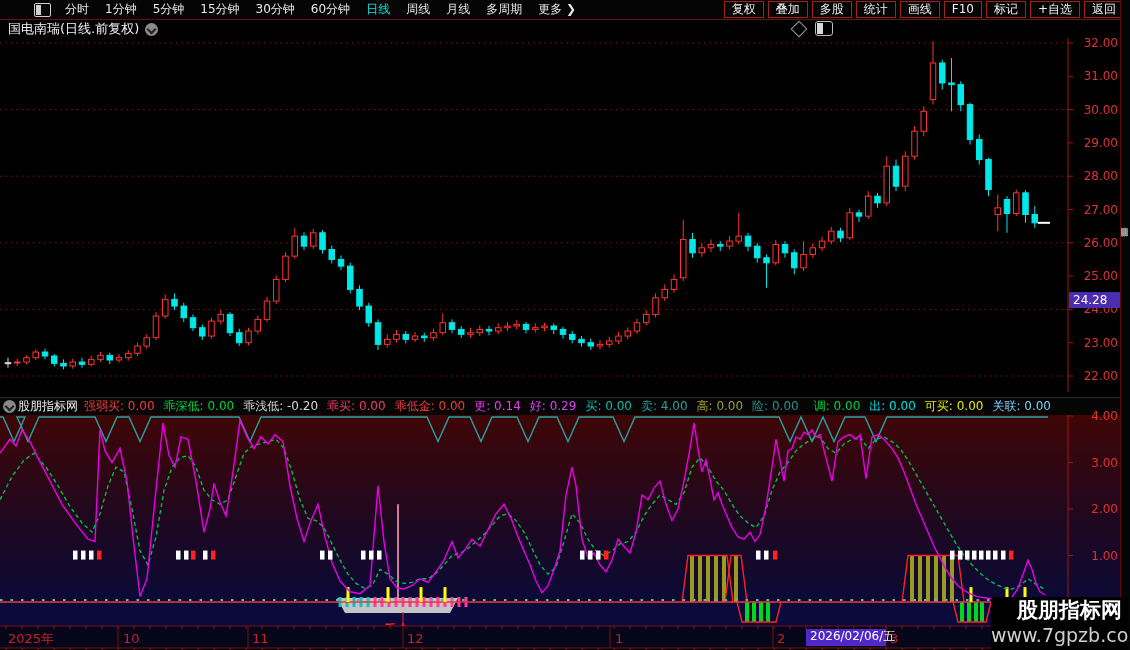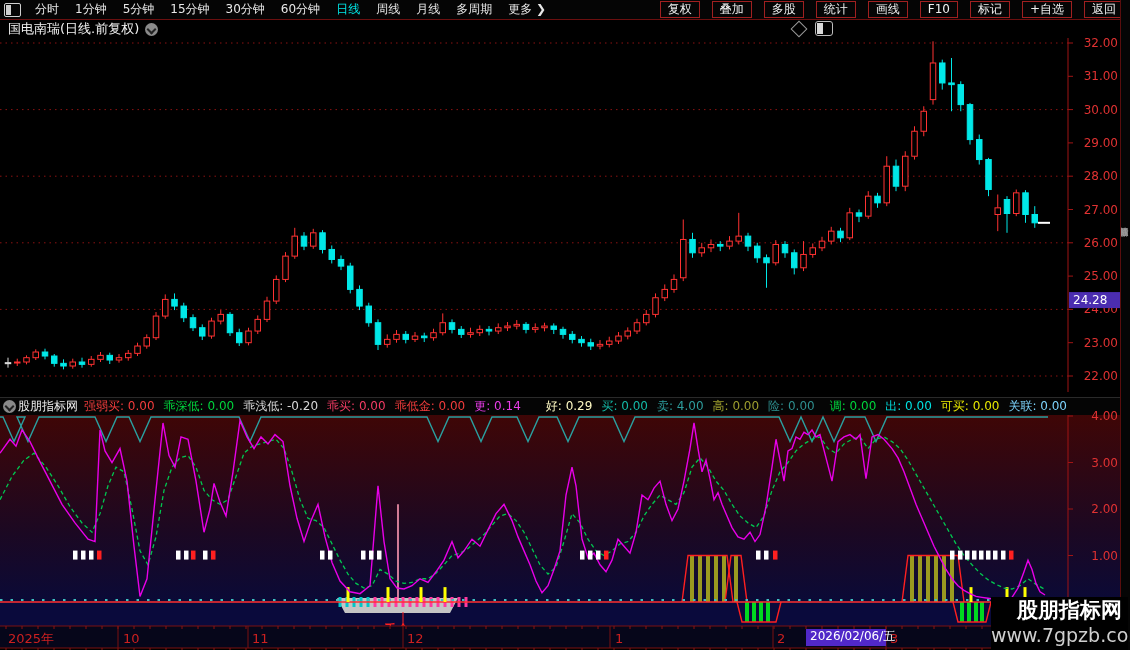--- a/index.html
+++ b/index.html
@@ -1,26 +1,26 @@
 <!DOCTYPE html>
 <html><head>
 <meta charset="utf-8">
 <style>
   html,body{margin:0;padding:0;background:#000;}
   #screen{position:relative;width:1130px;height:650px;background:#000;overflow:hidden;
           font-family:"DejaVu Sans","Liberation Sans",sans-serif;}
   
   #toolbar{position:absolute;left:0;top:0;width:1130px;height:19px;background:#050505;
            border-bottom:1px solid #6b0f0f;display:flex;align-items:center;font-size:12px;color:#e8e8e8;}
-  .tb-left{display:flex;align-items:center;gap:0;}
+  .tb-left{display:flex;align-items:center;gap:0;padding-left:30px;}
   .tb-item{padding:0 8px;cursor:default;white-space:nowrap;}
   .tb-item.active{color:#00e8e8;}
   .panel-icon{width:15px;height:12px;border:1px solid #cfcfcf;border-radius:2px;margin:0 6px 0 4px;position:relative;}
   .panel-icon::after{content:"";position:absolute;left:1px;top:1px;bottom:1px;width:5px;background:#cfcfcf;}
-  .tb-right{margin-left:auto;display:flex;gap:12px;padding-right:6px;align-items:flex-end;}
+  .tb-right{margin-left:auto;display:flex;gap:4px;padding-right:6px;align-items:flex-end;}
   .tb-btn{border:1px solid #a02020;color:#f0f0f0;padding:0 7px;line-height:15px;font-size:12px;white-space:nowrap;}
   
   #titlerow{position:absolute;left:0;top:20px;width:903px;height:18px;display:flex;align-items:center;
             font-size:13px;color:#f2f2f2;}
   #stock-title{padding-left:8px;}
   .circle-chevron{width:13px;height:13px;border-radius:50%;background:#8a8a8a;margin-left:6px;position:relative;display:inline-block;}
   .circle-chevron::after{content:"";position:absolute;left:3px;top:3px;width:5px;height:5px;
       border-right:2px solid #222;border-bottom:2px solid #222;transform:rotate(45deg);}
   #title-icons{position:absolute;right:70px;top:1px;display:flex;align-items:center;gap:10px;}
   .diamond{width:10px;height:10px;border:1px solid #9a9a9a;transform:rotate(45deg);}
@@ -86,21 +86,21 @@
 
   <div id="indheader">
     <span class="circle-chevron" style="margin-left:3px;"></span>
     <span class="hdr-title">股朋指标网</span>
   <span class="hdr-item" style="color: rgb(242, 60, 60);">强弱买: 0.00</span>
       <span class="hdr-item" style="color: rgb(0, 212, 60);">乖深低: 0.00</span>
       <span class="hdr-item" style="color: rgb(216, 216, 216);">乖浅低: -0.20</span>
       <span class="hdr-item" style="color: rgb(242, 60, 100);">乖买: 0.00</span>
       <span class="hdr-item" style="color: rgb(242, 60, 60);">乖低金: 0.00</span>
       <span class="hdr-item" style="color: rgb(232, 60, 232); text-align: right;">更: 0.14</span>
-      <span class="hdr-item" style="color: #fef9c3; margin-left: 16px;">好: 0.29</span>
+      <span class="hdr-item" style="color: #d946ef;">好: 0.29</span>
       <span class="hdr-item" style="color: #14b8a6;">买: 0.00</span>
       <span class="hdr-item" style="color: rgb(46, 158, 158);">卖: 4.00</span>
       <span class="hdr-item" style="color: rgb(158, 158, 46);">高: 0.00</span>
       <span class="hdr-item" style="color: rgb(46, 142, 142);">险: 0.00</span>
       <span class="hdr-item" style="color: rgb(0, 212, 60); margin-left: 6px;">调: 0.00</span>
       <span class="hdr-item" style="color: rgb(0, 224, 224);">出: 0.00</span>
       <span class="hdr-item" style="color: rgb(232, 232, 0);">可买: 0.00</span>
       <span class="hdr-item" style="color: #7dd3fc;">关联: 0.00</span>
     </div>
 

